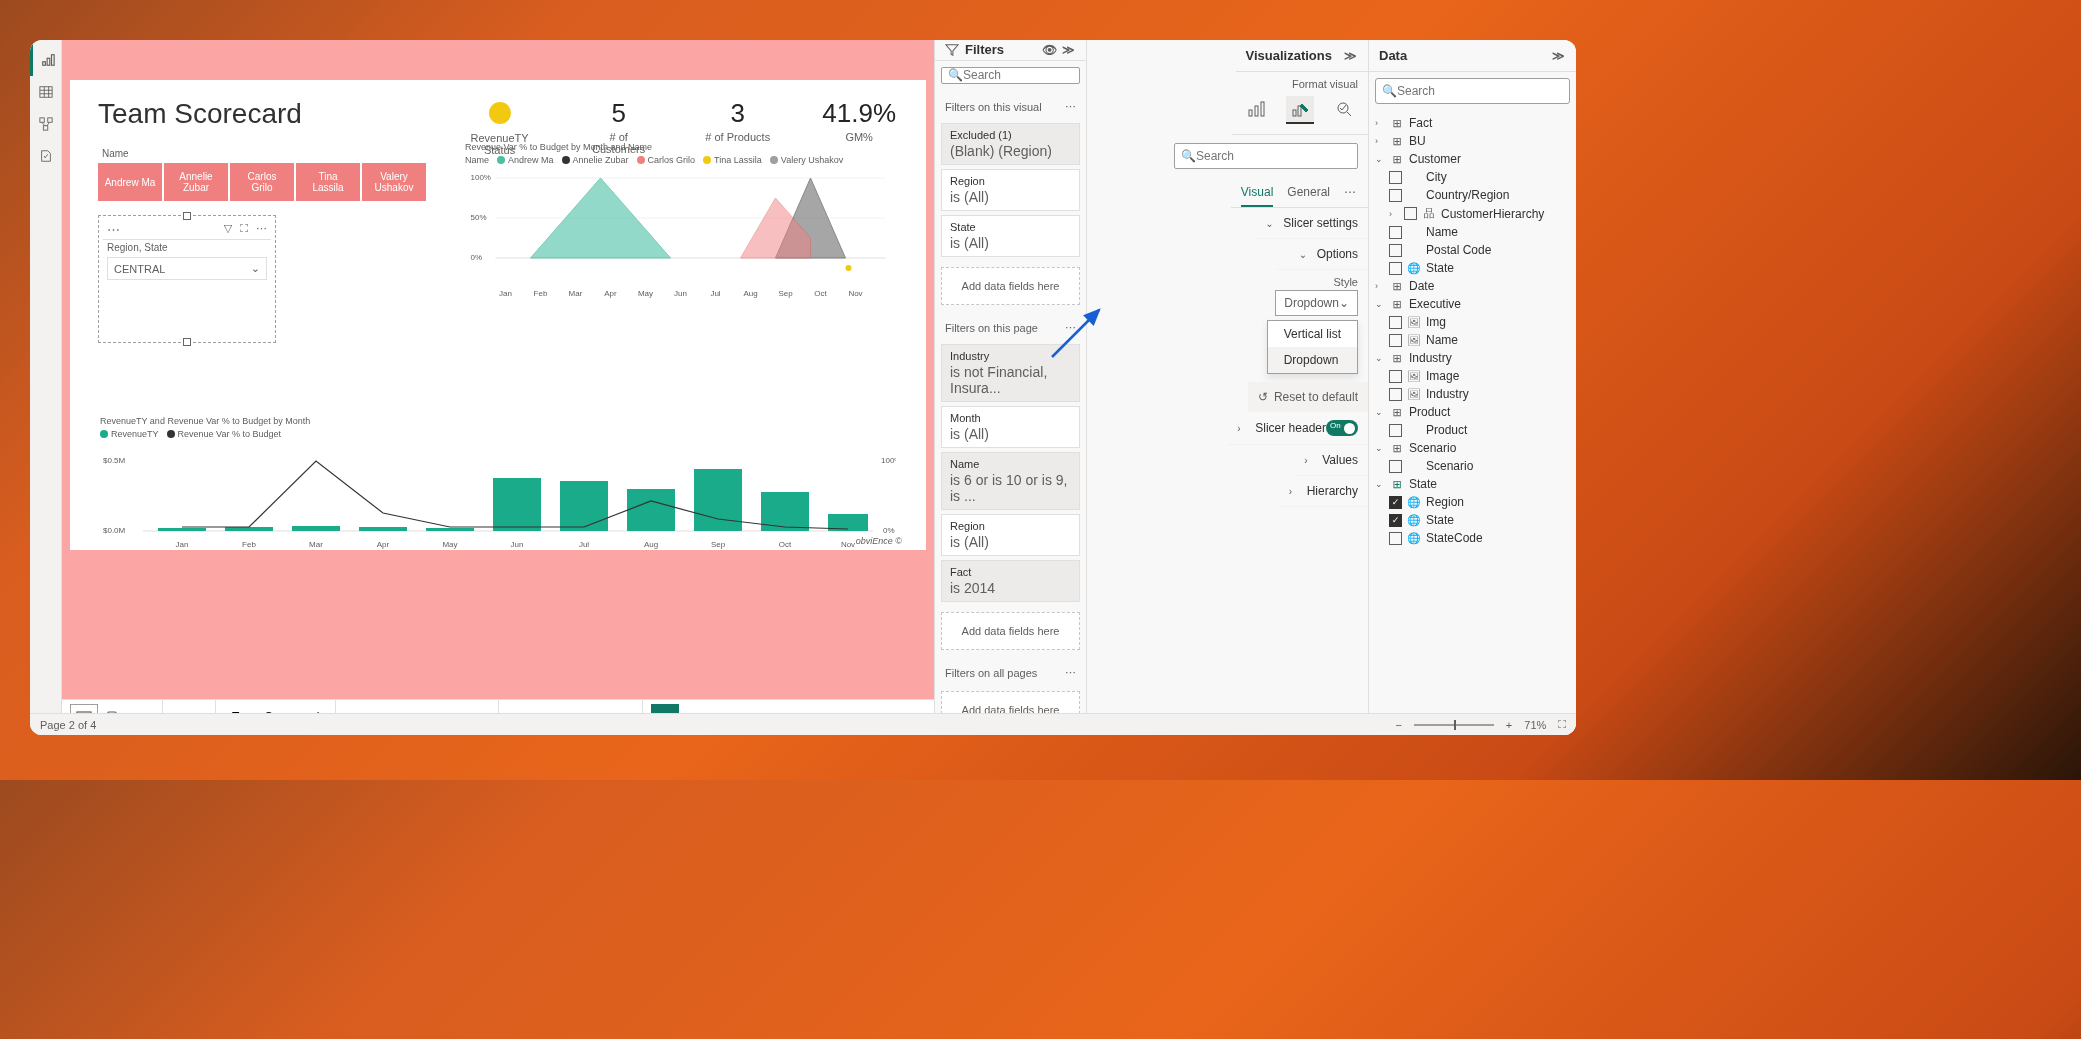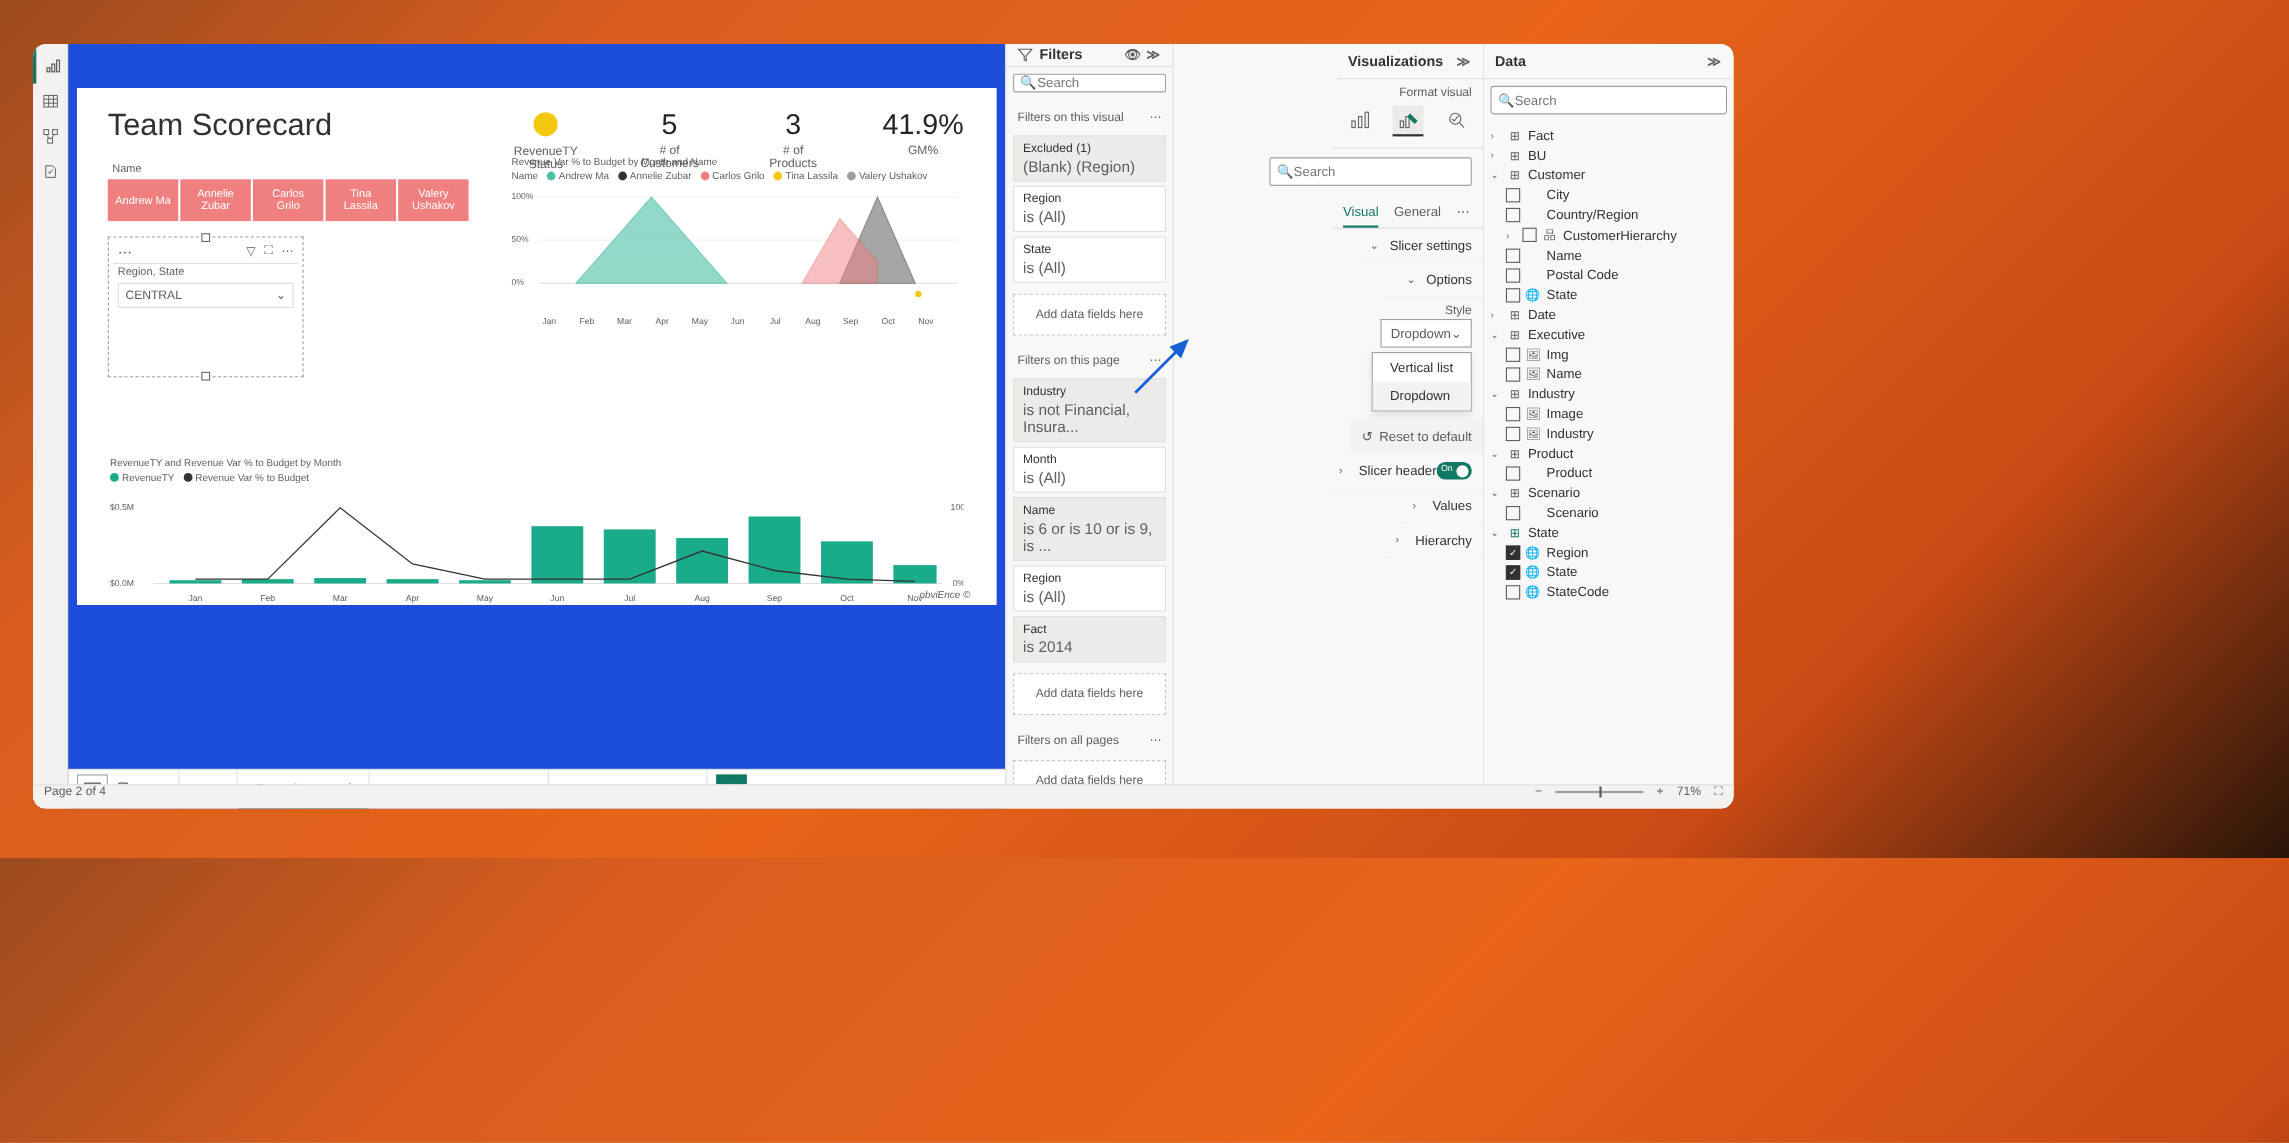--- a/index.html
+++ b/index.html
@@ -41,21 +41,21 @@
       color: #605e5c;
       font-size: 14px;
       cursor: pointer;
     }
     .nav-rail-item.active { border-left: 3px solid #117865; }
     
     .main-area {
       flex: 1;
       display: flex;
       flex-direction: column;
-      background: #1d4ed8;
+      background: #fca5a5;
       justify-content: center;
     }
     .canvas-wrapper {
       flex: 1;
       padding: 40px 8px 8px 8px;
       overflow: hidden;
     }
     .report-canvas {
       background: #fff;
       width: 100%;
@@ -145,21 +145,21 @@
     }
     .view-icon { width:28px;height:28px; display:flex;align-items:center;justify-content:center; color:#605e5c; border:1px solid transparent;}
     .view-icon.active { border:1px solid #a19f9d;}
     .tab { padding:0 16px; height:36px; display:flex; align-items:center; color:#605e5c; border-right:1px solid #e1dfdd; cursor:pointer;}
     .tab.active { color:#000; border-bottom:2px solid #117865;}
     .tab-add { background:#117865; color:#fff; width:28px; height:28px; display:flex;align-items:center;justify-content:center; margin-left:8px; font-size:16px;}
     .pager-arrow { width:18px; color:#a19f9d; text-align:center; cursor:pointer;}
     
     .status-bar {
       position:absolute; bottom:0; left:0; right:0; height:22px; background:#f3f2f1; border-top:1px solid #e1dfdd;
-      font-size:11px; color:#605e5c; display:flex; align-items:flex-start; padding:0 10px;
+      font-size:11px; color:#605e5c; display:flex; align-items:center; padding:0 10px;
     }
     .status-right { margin-left:auto; display:flex; align-items:center; gap:12px;}
     .zoom-slider { width:80px; height:2px; background:#a19f9d; position:relative;}
     .zoom-slider::after{content:''; position:absolute; width:2px; height:10px; background:#605e5c; top:-4px; left:50%;}
     
     .pane {
       background:#f8f8f8; border-left:1px solid #e1dfdd; display:flex; flex-direction:column;
     }
     .filters-pane { width:152px; }
     .pane-header {
@@ -212,21 +212,21 @@
       margin:0 10px 8px; border:1px solid #a19f9d; background:#fff; box-shadow:0 4px 8px rgba(0,0,0,.1);
     }
     .dropdown-opt { padding:6px 16px; font-size:12px; color:#323130; cursor:pointer;}
     .dropdown-opt.hover { background:#f3f2f1;}
     .reset-row { padding:8px 10px; font-size:12px; color:#605e5c; display:flex; align-items:center; gap:6px; background:#f3f2f1;}
     
     .annotation-arrow {
       position:absolute; pointer-events:none;
     }
     
-    .data-pane { width:228px;}
+    .data-pane { width:208px;}
     .tree { padding:4px 6px; font-size:12px; color:#323130; overflow:auto;}
     .tree-item { display:flex; align-items:center; gap:5px; padding:2px 0; cursor:pointer;}
     .tree-item.lvl1 { padding-left:14px;}
     .tree-chev { width:10px; font-size:9px; color:#605e5c;}
     .tree-ico { width:14px; font-size:11px; color:#605e5c; text-align:center;}
     .checkbox {
       width:13px; height:13px; border:1px solid #605e5c; display:inline-flex; align-items:center; justify-content:center; font-size:9px;
     }
     .checkbox.checked { background:#323130; color:#fff; border-color:#323130;}
     .icon-sm{font-size:12px;}

